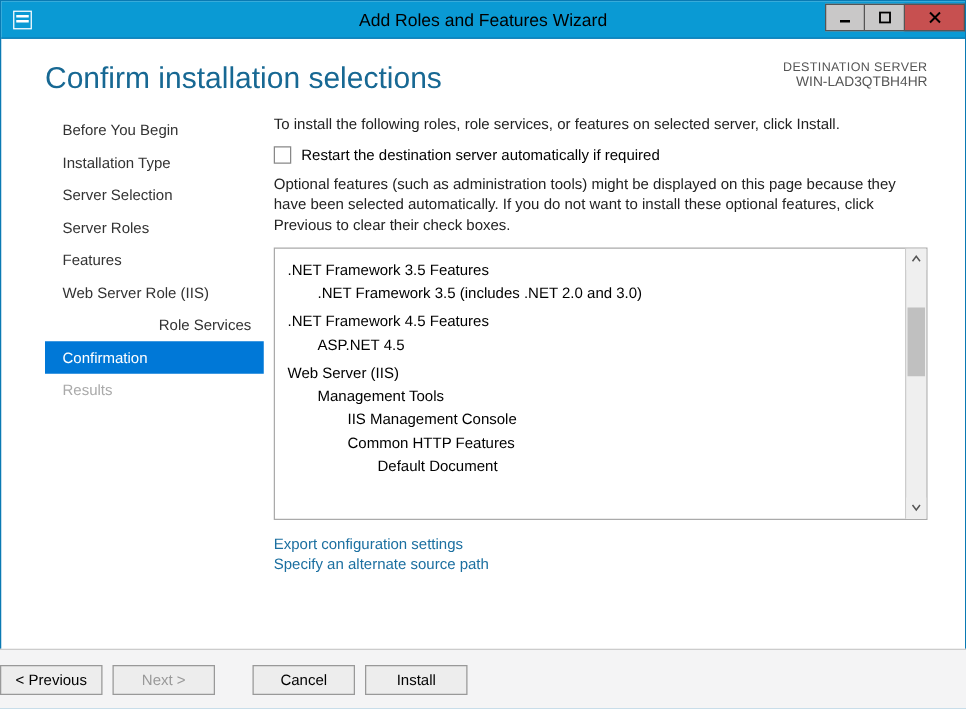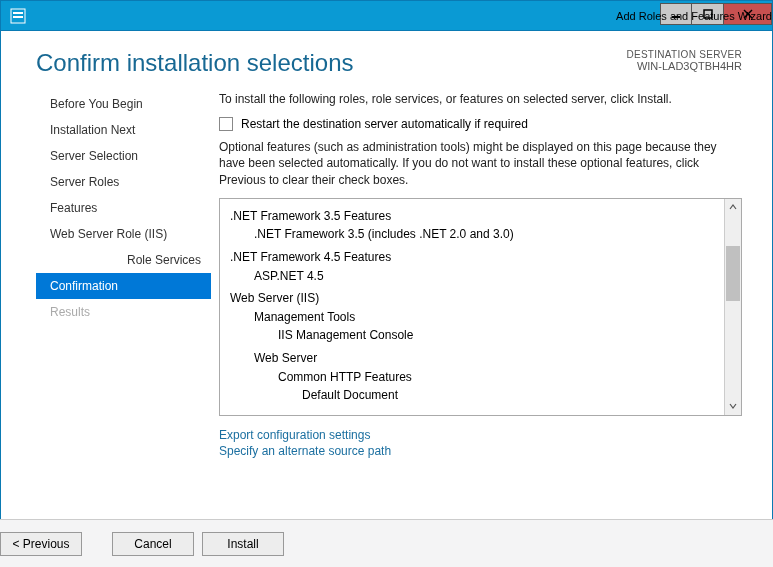--- a/index.html
+++ b/index.html
@@ -21,22 +21,22 @@
     border-bottom: 1px solid #0a7ab3;
   }
   .titlebar .icon-box {
     width: 22px; height: 22px;
     margin-left: 6px;
     display: flex; align-items: center; justify-content: center;
   }
   .titlebar .title {
     position: absolute;
     left: 0; right: 0;
-    text-align: right;
-    font-size: 11px;
+    text-align: center;
+    font-size: 14px;
     pointer-events: none;
   }
   .titlebar .win-controls { margin-left: auto; display: flex; }
   .titlebar .win-btn {
     width: 32px; height: 22px;
     border: 1px solid #555;
     background: #c9c8c8;
     display: flex; align-items: center; justify-content: center;
     margin-top: -4px;
     font-size: 12px;
@@ -201,21 +201,21 @@
 <div class="content">
   <div class="page-title">Confirm installation selections</div>
   <div class="dest-box">
     <div class="dest-label">DESTINATION SERVER</div>
     <div class="dest-value">WIN-LAD3QTBH4HR</div>
   </div>
 
   <div class="main-area">
     <div class="nav">
       <div class="nav-item">Before You Begin</div>
-      <div class="nav-item">Installation Next</div>
+      <div class="nav-item">Installation Type</div>
       <div class="nav-item">Server Selection</div>
       <div class="nav-item">Server Roles</div>
       <div class="nav-item">Features</div>
       <div class="nav-item">Web Server Role (IIS)</div>
       <div class="nav-item indent">Role Services</div>
       <div class="nav-item selected">Confirmation</div>
       <div class="nav-item disabled">Results</div>
     </div>
 
     <div class="right-pane">
@@ -230,21 +230,20 @@
 
       <div class="feature-box-wrap">
         <div class="feature-box">
           <div class="fb-0">.NET Framework 3.5 Features</div>
           <div class="fb-1">.NET Framework 3.5 (includes .NET 2.0 and 3.0)</div>
           <div class="fb-0" style="margin-top:4px">.NET Framework 4.5 Features</div>
           <div class="fb-1">ASP.NET 4.5</div>
           <div class="fb-0" style="margin-top:4px">Web Server (IIS)</div>
           <div class="fb-1">Management Tools</div>
           <div class="fb-2">IIS Management Console</div>
-          <div class="fb-1" style="margin-top:4px">Web Server</div>
           <div class="fb-2">Common HTTP Features</div>
           <div class="fb-3">Default Document</div>
         </div>
         <div class="scrollbar">
           <div class="sb-btn">
             <svg width="8" height="8">
                 <polyline points="1,6 4,2 7,6" fill="none" stroke="#555" stroke-width="1.2"></polyline>
               </svg>
           </div>
           <div class="sb-track">
@@ -261,16 +260,17 @@
       <div class="links">
         <div class="link">Export configuration settings</div>
         <div class="link">Specify an alternate source path</div>
       </div>
     </div>
   </div>
 </div>
 
 <div class="footer">
   <button class="btn">&lt; Previous</button>
+  <button class="btn" disabled="">Next &gt;</button>
   <div class="btn-gap"></div>
   <button class="btn">Cancel</button>
   <button class="btn">Install</button>
 </div>
 
 </body></html>

